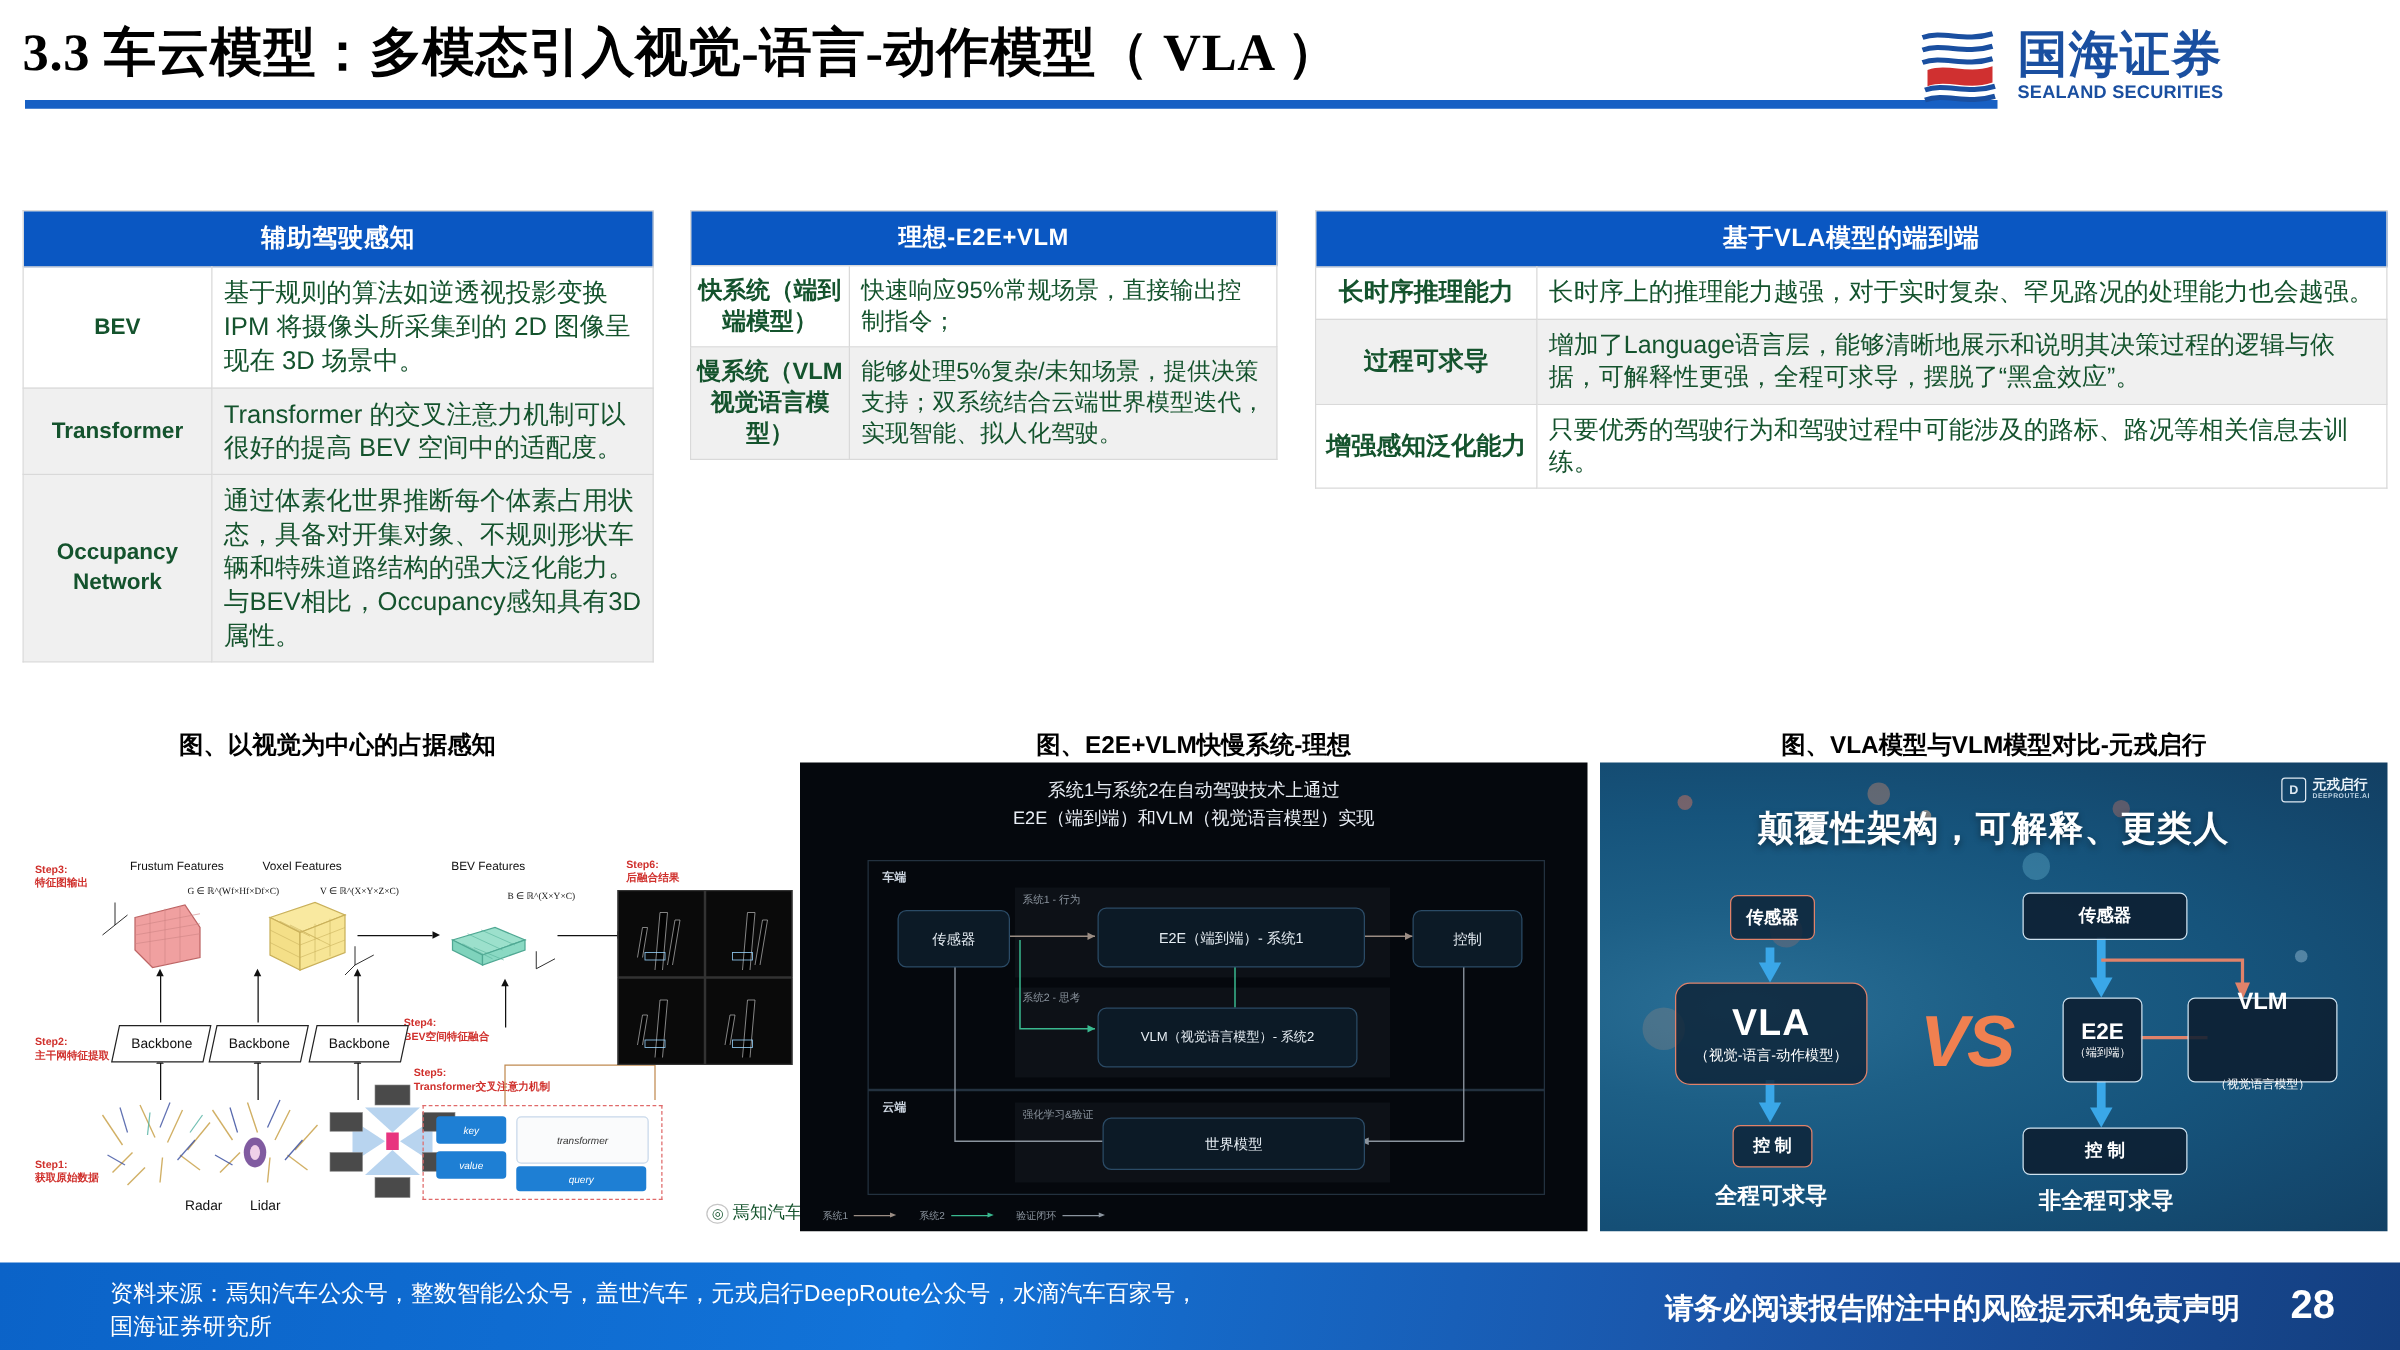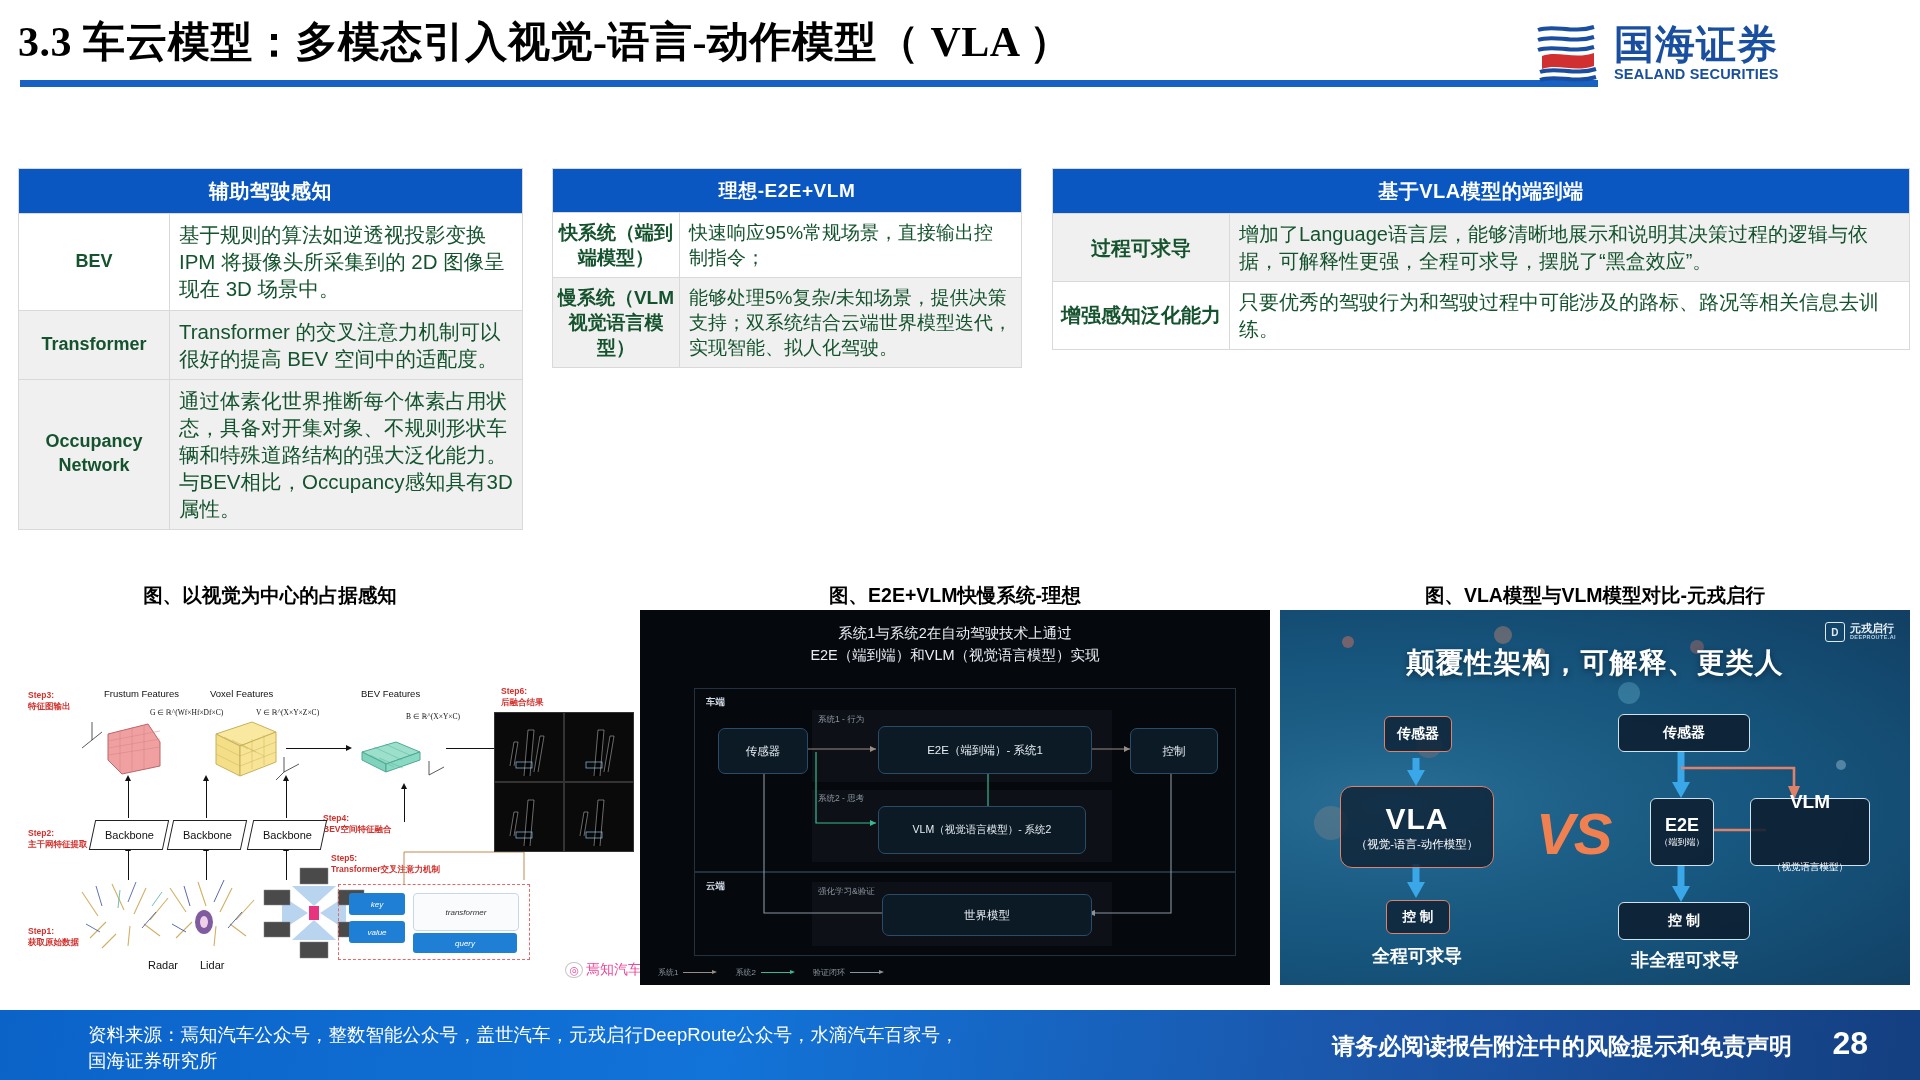--- a/index.html
+++ b/index.html
@@ -75,21 +75,21 @@
   #fig1 .bbone span{transform:skewX(12deg);}
   #fig1 .arrow-v{position:absolute;width:1px;background:#111;}
   #fig1 .arrow-v:after{content:"";position:absolute;top:-5px;left:-3px;border-left:3.5px solid transparent;border-right:3.5px solid transparent;border-bottom:6px solid #111;}
   #fig1 .arrow-h{position:absolute;height:1px;background:#111;}
   #fig1 .arrow-h:after{content:"";position:absolute;right:-6px;top:-3.5px;border-top:3.5px solid transparent;border-bottom:3.5px solid transparent;border-left:6px solid #111;}
   #fig1 .ptcloud{position:absolute;}
   #fig1 .resbox{position:absolute;background:#0a0a0a;border:1px solid #333;}
   #fig1 .trbox{position:absolute;border:1.3px dashed #e06a6a;}
   #fig1 .blu{position:absolute;background:#1e7fd4;border-radius:3px;display:flex;align-items:center;justify-content:center;color:#fff;font-size:8px;font-style:italic;}
   #fig1 .wht{position:absolute;background:#fafbfc;border:1px solid #c8d8ea;border-radius:4px;display:flex;align-items:center;justify-content:center;color:#333;font-size:8px;font-style:italic;}
-  #fig1 .wm{position:absolute;right:4px;bottom:6px;font-size:14px;color:#ec4899;white-space:nowrap;}
+  #fig1 .wm{position:absolute;right:4px;bottom:6px;font-size:14px;color:#14532d;white-space:nowrap;}
   #fig1 .formula{position:absolute;font-family:"Liberation Serif",serif;font-size:7.5px;color:#111;white-space:nowrap;}
 
   
   #fig2{position:absolute;left:640px;top:610px;width:630px;height:375px;background:#05080d;overflow:hidden;}
   #fig2 .f2title{position:absolute;left:0;right:0;top:12px;text-align:center;color:#e9eef5;font-size:14.5px;line-height:1.55;}
   #fig2 .panel{position:absolute;border:1px solid #23313f;}
   #fig2 .panel-lbl{position:absolute;color:#cfd8e3;font-size:9.5px;font-weight:bold;}
   #fig2 .shade{position:absolute;background:#0d1117;}
   #fig2 .grp-lbl{position:absolute;color:#8b949e;font-size:8.5px;}
   #fig2 .node{
@@ -192,20 +192,24 @@
     <td class="key">慢系统（VLM视觉语言模型）</td>
     <td class="val">能够处理5%复杂/未知场景，提供决策支持；双系统结合云端世界模型迭代，实现智能、拟人化驾驶。</td>
   </tr>
 </tbody>
   </table>
 
 <table class="tbl" id="table3">
   <tbody>
       <tr>
     <td class="hdr" colspan="2">基于VLA模型的端到端</td>
+  </tr>
+  <tr class="row-white">
+    <td class="key">长时序推理能力</td>
+    <td class="val">长时序上的推理能力越强，对于实时复杂、罕见路况的处理能力也会越强。</td>
   </tr>
   <tr class="row-grey">
     <td class="key">过程可求导</td>
     <td class="val">增加了Language语言层，能够清晰地展示和说明其决策过程的逻辑与依据，可解释性更强，全程可求导，摆脱了“黑盒效应”。</td>
   </tr>
   <tr class="row-white">
     <td class="key">增强感知泛化能力</td>
     <td class="val">只要优秀的驾驶行为和驾驶过程中可能涉及的路标、路况等相关信息去训练。</td>
   </tr>
 </tbody>

